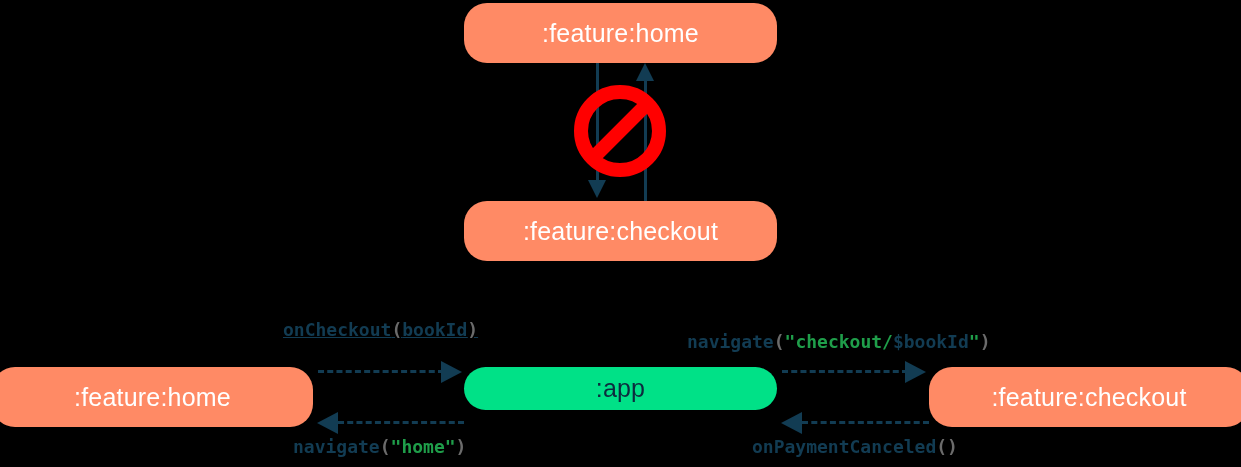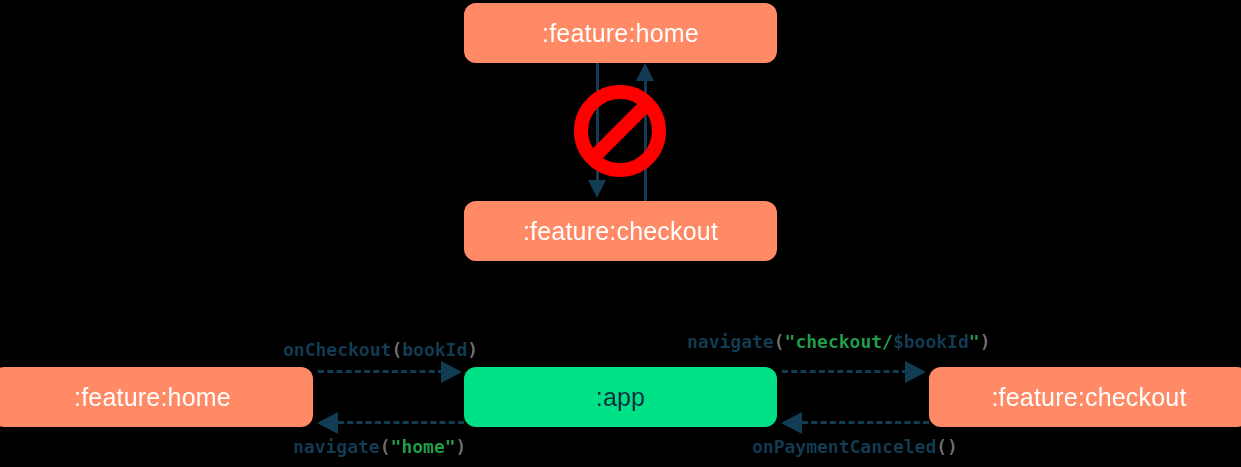--- a/index.html
+++ b/index.html
@@ -15,21 +15,21 @@
     font-family: "Liberation Sans", sans-serif;
   }
   .stage {
     position: absolute;
     left: 0; top: 0;
     width: 1241px;
     height: 467px;
   }
   .node {
     position: absolute;
-    border-radius: 12px;
+    border-radius: 23px;
     display: flex;
     align-items: center;
     justify-content: center;
     font-family: "Liberation Sans", sans-serif;
     font-size: 25px;
     letter-spacing: 0.2px;
     white-space: nowrap;
     box-sizing: border-box;
   }
   .node-salmon {
@@ -112,31 +112,31 @@
 
   <div class="no-sign" style="left:574px; top:85px; width:92px; height:92px;">
     <svg width="92" height="92" viewBox="0 0 92 92" aria-hidden="true">
       <circle cx="46" cy="46" r="39" fill="none" stroke="#ff0000" stroke-width="14"></circle>
       <line x1="19" y1="73" x2="73" y2="19" stroke="#ff0000" stroke-width="14"></line>
     </svg>
   </div>
 
   <div class="node node-salmon" style="left:464px; top:201px; width:313px; height:60px;">:feature:checkout</div>
 
-  <div class="edge-label" style="left:283px; top:339px;">
+  <div class="edge-label" style="left:283px; top:319px;text-decoration:underline;">
     <span class="tok-fn">onCheckout</span><span class="tok-punct">(</span><span class="tok-var">bookId</span><span class="tok-punct">)</span>
   </div>
 
   <div class="edge-label" style="left:687px; top:331px;">
     <span class="tok-fn">navigate</span><span class="tok-punct">(</span><span class="tok-str">"checkout/</span><span class="tok-var">$bookId</span><span class="tok-str">"</span><span class="tok-punct">)</span>
   </div>
 
   <div class="node node-salmon" style="left:-8px; top:367px; width:321px; height:60px;">:feature:home</div>
 
-  <div class="node node-green" style="left:464px; top:367px; width:313px; height:60px;">:app</div>
+  <div class="node node-green" style="left:464px; top:367px; width:313px; height:43px;">:app</div>
 
   <div class="node node-salmon" style="left:929px; top:367px; width:320px; height:60px;">:feature:checkout</div>
 
   <div class="hdash" style="left:318px; top:370px; width:126px;"></div>
   <div class="arrowhead arrow-right" style="left:441px; top:361px;"></div>
 
   <div class="hdash" style="left:338px; top:421px; width:126px;"></div>
   <div class="arrowhead arrow-left" style="left:317px; top:412px;"></div>
 
   <div class="hdash" style="left:782px; top:370px; width:126px;"></div>

